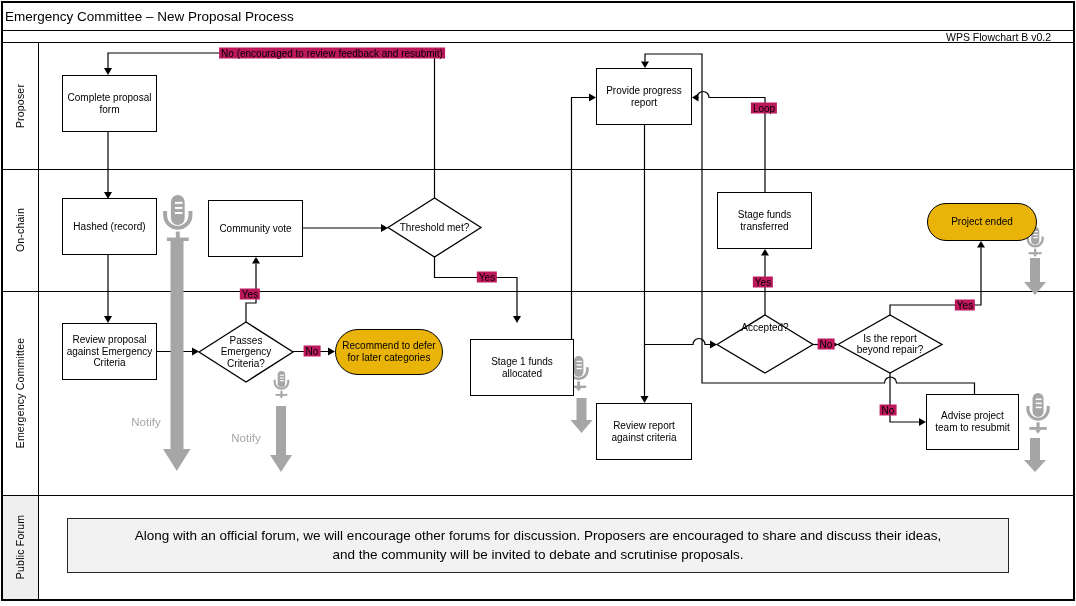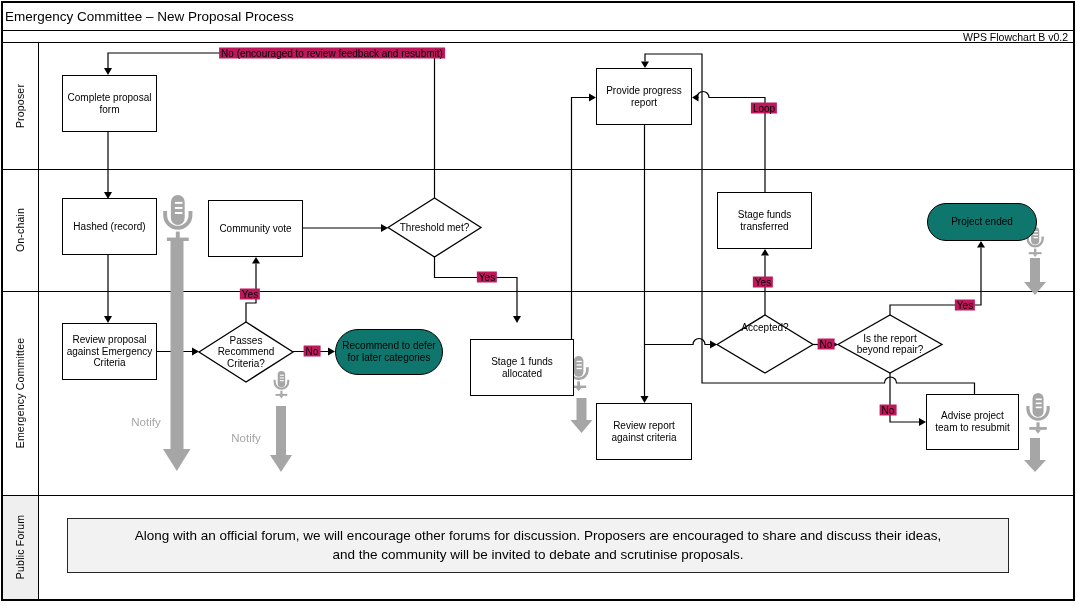--- a/index.html
+++ b/index.html
@@ -4,30 +4,30 @@
 <style>
   html,body{margin:0;padding:0;background:#fff;}
   #canvas{
     position:relative;width:1076px;height:606px;background:#fff;overflow:hidden;
     font-family:"Liberation Sans","DejaVu Sans",sans-serif;color:#000;
   }
   .outer-border{position:absolute;left:1px;top:1px;width:1070px;height:596px;border:2px solid #000;z-index:1;}
   .title-row{position:absolute;left:3px;top:3px;width:1070px;height:28px;border-bottom:1px solid #000;
     display:flex;align-items:center;padding-left:2px;box-sizing:border-box;font-size:13.5px;z-index:1;}
   .version-row{position:absolute;left:3px;top:31px;width:1070px;height:12px;border-bottom:1px solid #000;
-    display:flex;align-items:center;justify-content:flex-end;padding-right:5px;box-sizing:border-box;font-size:10.5px;z-index:1;}
+    display:flex;align-items:center;justify-content:flex-end;padding-right:22px;box-sizing:border-box;font-size:10.5px;z-index:1;}
   .hline{position:absolute;left:3px;width:1070px;height:1px;background:#000;z-index:1;}
   .vline-labels{position:absolute;left:38px;top:43px;width:1px;height:556px;background:#000;z-index:1;}
   .lane-label{position:absolute;left:3px;width:35px;display:flex;align-items:center;justify-content:center;z-index:1;}
   .lane-label span{transform:rotate(-90deg);white-space:nowrap;font-size:10.5px;letter-spacing:.2px;}
   svg.wires{position:absolute;left:0;top:0;z-index:2;}
   .node{position:absolute;z-index:3;display:flex;align-items:center;justify-content:center;text-align:center;
     font-size:10px;line-height:1.18;box-sizing:border-box;padding:2px 3px;}
   .proc{border:1.4px solid #000;background:#fff;}
-  .stadium{border:1.4px solid #000;background:#0f766e;}
+  .stadium{border:1.4px solid #000;background:#eab308;}
   .dtext{position:absolute;z-index:3;display:flex;align-items:center;justify-content:center;text-align:center;
     font-size:10px;line-height:1.15;}
   .elabel{position:absolute;z-index:4;transform:translate(-50%,-50%);background:#be185d;padding:0 2px;
     font-size:10px;white-space:nowrap;}
   .glabel{position:absolute;z-index:4;transform:translate(-50%,-50%);color:#a6a6a6;font-size:11.5px;white-space:nowrap;background:transparent;}
   .note-box{position:absolute;left:67px;top:518px;width:942px;height:55px;background:#f2f2f2;border:1px solid #262626;
     box-sizing:border-box;display:flex;align-items:center;justify-content:center;text-align:center;
     font-size:13.5px;line-height:1.35;padding:16px 60px;z-index:3;}
   .pf-cell{position:absolute;left:3px;top:496px;width:35px;height:103px;background:#efefef;z-index:0;}
 </style>
@@ -150,21 +150,21 @@
   <div class="node proc" style="left:208px;top:200px;width:95px;height:57px">Community vote</div>
   <div class="node proc" style="left:470px;top:339px;width:104px;height:57px">Stage 1 funds allocated</div>
   <div class="node proc" style="left:596px;top:68px;width:96px;height:57px">Provide progress report</div>
   <div class="node proc" style="left:596px;top:403px;width:96px;height:57px">Review report against criteria</div>
   <div class="node proc" style="left:717px;top:192px;width:95px;height:57px">Stage funds transferred</div>
   <div class="node proc" style="left:926px;top:394px;width:93px;height:56px">Advise project team to resubmit</div>
 
   <div class="node stadium" style="left:335px;top:329px;width:108px;height:46px;border-radius:23px;padding:2px 1px">Recommend to defer for later categories</div>
   <div class="node stadium" style="left:927px;top:203px;width:110px;height:38px;border-radius:19px">Project ended</div>
 
-  <div class="dtext" style="left:206px;top:322px;width:80px;height:60px">Passes Recommend Criteria?</div>
+  <div class="dtext" style="left:206px;top:322px;width:80px;height:60px">Passes Emergency Criteria?</div>
   <div class="dtext" style="left:388px;top:198px;width:93px;height:59px">Threshold met?</div>
   <div class="dtext" style="left:717px;top:299px;width:96px;height:58px">Accepted?</div>
   <div class="dtext" style="left:847px;top:315px;width:86px;height:58px">Is the report beyond repair?</div>
 
   <div class="elabel" style="left:332px;top:53px">No (encouraged to review feedback and resubmit)</div>
   <div class="elabel" style="left:250px;top:294px">Yes</div>
   <div class="elabel" style="left:312px;top:351px">No</div>
   <div class="elabel" style="left:487px;top:277px">Yes</div>
   <div class="elabel" style="left:764px;top:108px">Loop</div>
   <div class="elabel" style="left:763px;top:282px">Yes</div>

